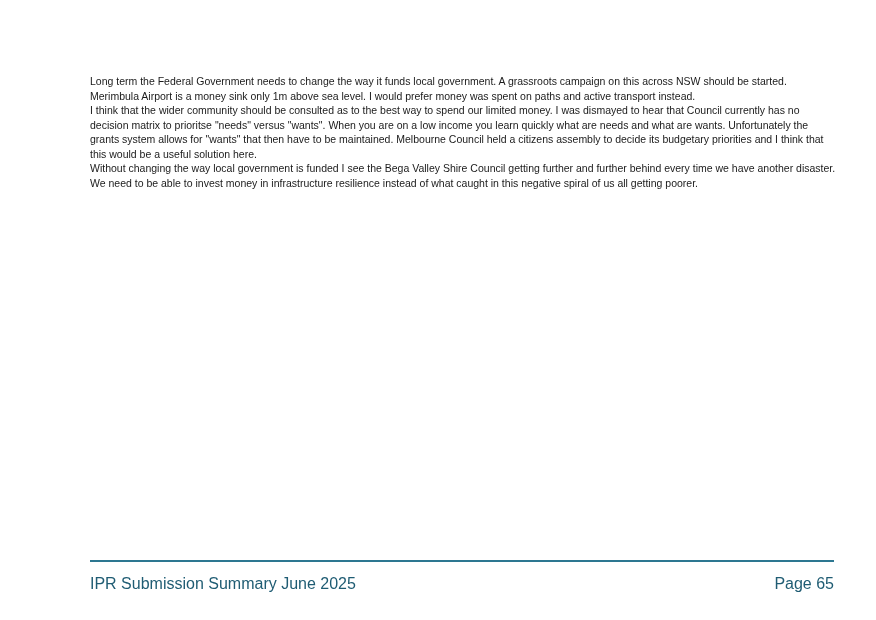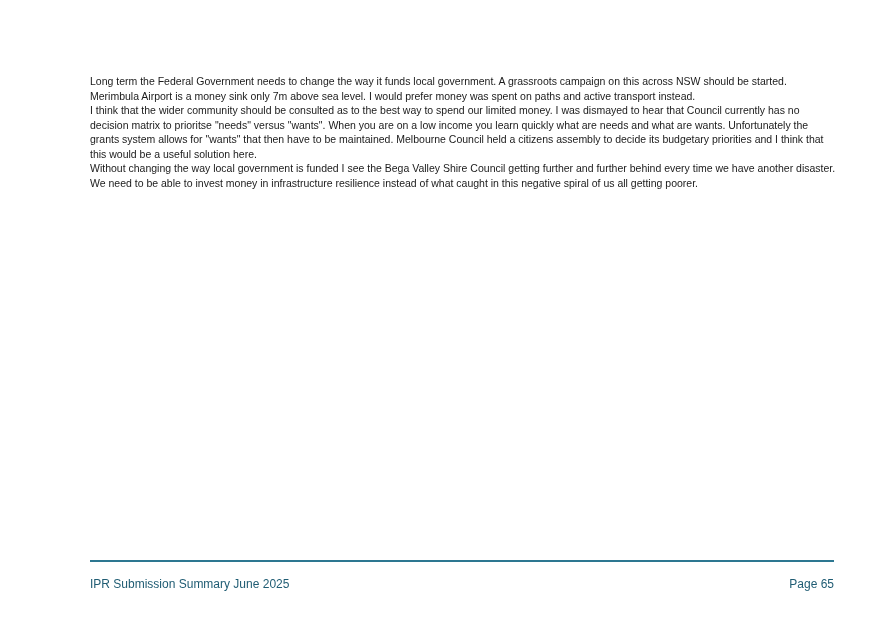--- a/index.html
+++ b/index.html
@@ -50,34 +50,34 @@
     border-top: 2px solid #2d7791;
   }
   .footer-row {
     position: absolute;
     left: 74px;
     top: 577px;
     width: 744px;
     display: flex;
     justify-content: space-between;
     align-items: baseline;
-    font-size: 12px;
+    font-size: 16px;
     line-height: 14px;
     color: #1f5c73;
     gap: 7px;
   }
 </style>
 </head>
 <body>
 
 <div class="page">
 
   <div class="body-text">
     <p>Long term the Federal Government needs to change the way it funds local government. A grassroots campaign on this across NSW should be started.</p>
-    <p>Merimbula Airport is a money sink only 7m above sea level. I would prefer money was spent on paths and active transport instead.</p>
+    <p>Merimbula Airport is a money sink only 1m above sea level. I would prefer money was spent on paths and active transport instead.</p>
     <p>I think that the wider community should be consulted as to the best way to spend our limited money. I was dismayed to hear that Council currently has no decision matrix to prioritse "needs" versus "wants". When you are on a low income you learn quickly what are needs and what are wants. Unfortunately the grants system allows for "wants" that then have to be maintained. Melbourne Council held a citizens assembly to decide its budgetary priorities and I think that this would be a useful solution here.</p>
     <p>Without changing the way local government is funded I see the Bega Valley Shire Council getting further and further behind every time we have another disaster. We need to be able to invest money in infrastructure resilience instead of what caught in this negative spiral of us all getting poorer.</p>
   </div>
 
   <div class="footer-rule"></div>
 
   <div class="footer-row">
     <span>IPR Submission Summary June 2025</span>
     <span>Page 65</span>
   </div>

